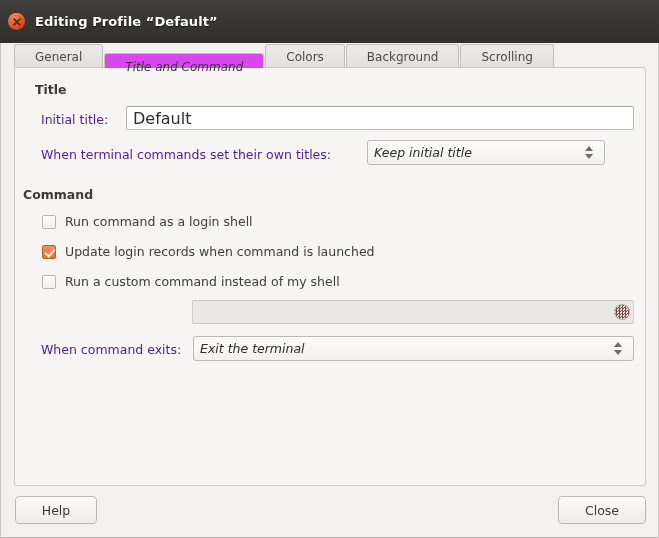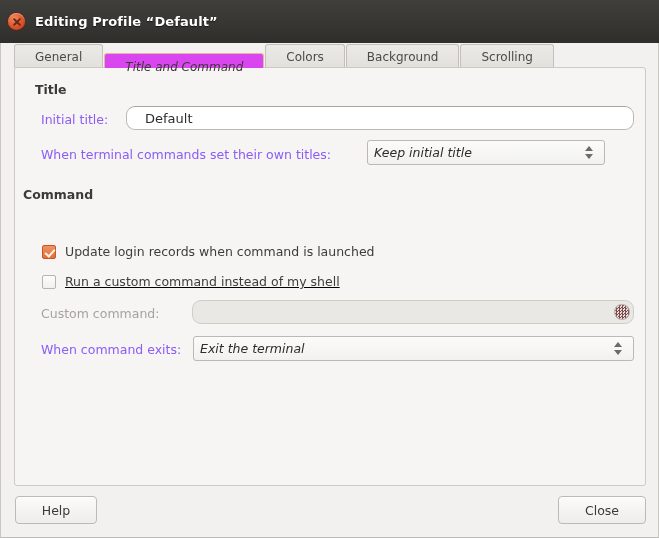--- a/index.html
+++ b/index.html
@@ -124,38 +124,38 @@
     font-weight: bold;
     color: #3b3a37;
     margin-left: 6px;
   }
   #sect-title  { left: 14px; top: 14px; }
   #sect-command{ left: 2px; top: 119px; }
 
   .row-label {
     position: absolute;
     font-size: 12.5px;
-    color: #8b5cf6;
+    color: #4c1d95;
     white-space: nowrap;
   }
   .row-label.disabled { color: #a6a39f; }
 
   
   .entry {
     position: absolute;
     box-sizing: border-box;
     background: #ffffff;
     border: 1px solid #bcb9b4;
     border-top-color: #a9a6a1;
-    border-radius: 9px;
-    font-size: 13px;
+    border-radius: 2px;
+    font-size: 16px;
     color: #2e2d2b;
     display: flex;
     align-items: center;
-    padding: 0 18px;
+    padding: 0 6px;
     cursor: text;
   }
   .entry.disabled {
     background: #e9e8e5;
     border-color: #cfcdc8;
     color: #a6a39f;
     cursor: default;
   }
 
   
@@ -294,32 +294,35 @@
     <div class="combo" style="left:352px; top:72px; width:238px; height:25px;">
       <span class="combo-value">Keep initial title</span>
       <span class="spin-arrows">
         <span class="up"></span>
           <span class="down"></span>
       </span>
     </div>
 
     <div class="section-title" id="sect-command">Command</div>
 
+    <div class="checkrow" style="left:27px; top:146px;">
+      <span class="checkbox"></span>
+      <span class="check-label">Run command as a login shell</span>
+    </div>
 
     <div class="checkrow" style="left:27px; top:176px;">
       <span class="checkbox checked"></span>
       <span class="check-label">Update login records when command is launched</span>
     </div>
 
-    <div class="checkrow" style="left:27px; top:206px;text-decoration:underline;">
+    <div class="checkrow" style="left:27px; top:206px;">
       <span class="checkbox"></span>
       <span class="check-label">Run a custom command instead of my shell</span>
     </div>
 
-    <div class="row-label disabled" style="left:26px; top:238px;">Custom command:</div>
 
     <div class="entry disabled" style="left:177px; top:232px; width:442px; height:24px;">
         <span class="field-icon"></span>
     </div>
 
     <div class="row-label" style="left:26px; top:274px;">When command exits:</div>
 
     <div class="combo" style="left:178px; top:268px; width:441px; height:25px;">
       <span class="combo-value">Exit the terminal</span>
       <span class="spin-arrows">

